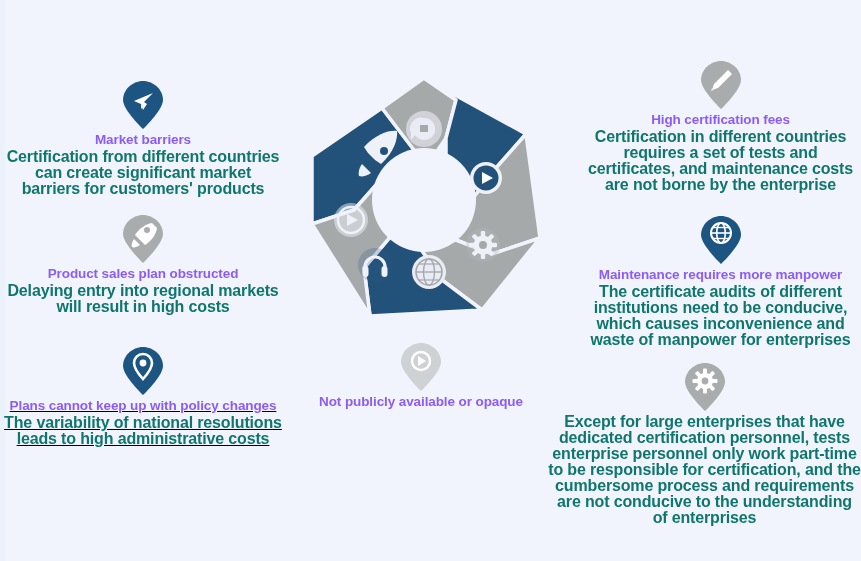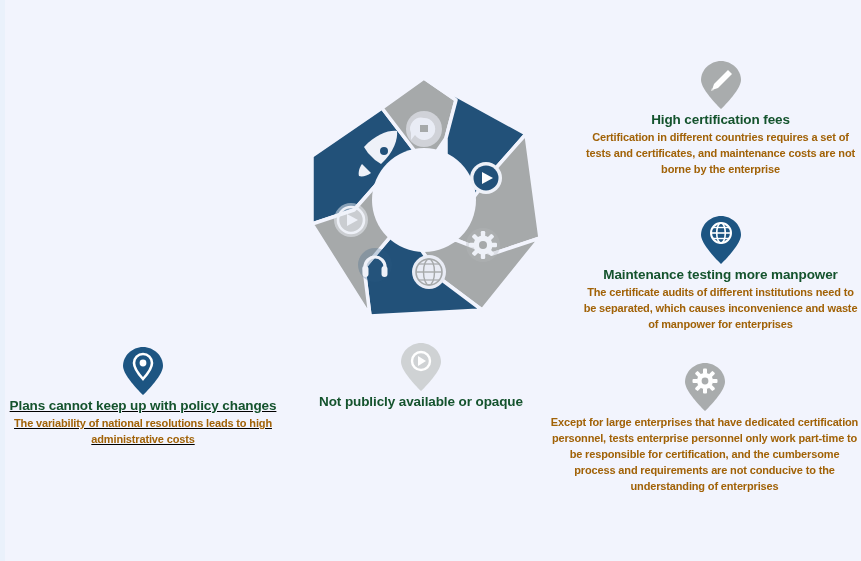--- a/index.html
+++ b/index.html
@@ -44,30 +44,30 @@
     margin-bottom: 2px;
   }
   .pin {
     position: relative;
     width: 42px;
     height: 50px;
   }
   .pin svg { display: block; width: 42px; height: 50px; }
 
   .item-title {
-    color: #14532d;
+    color: #8b5cf6;
     font-size: 13.5px;
     font-weight: bold;
     line-height: 15px;
     letter-spacing: -0.1px;
     margin-bottom: 2px;
   }
   .item-body {
-    color: #a16207;
-    font-size: 11px;
+    color: #0f766e;
+    font-size: 16px;
     font-weight: bold;
     line-height: 16px;
     letter-spacing: -0.15px;
   }
 
   
   .wheel {
     position: absolute;
     left: 296px;
     top: 72px;
@@ -156,21 +156,48 @@
       </g>
 
       <g>
         <path d="M68 75 c12 -13 25 -17 33 -16 c1 8 -3 21 -16 33 l-6 -4 l-7 -7 z" fill="#eef1f8"></path>
         <circle cx="88" cy="79" r="4" fill="#225179"></circle>
         <path d="M66 92 c-3 4 -4 9 -3 12 c3 1 8 0 12 -3 z" fill="#eef1f8"></path>
       </g>
     </svg>
   </div>
 
-
+  <div class="item" style="left:4px; top:78px; width:278px;">
+    <div class="pin-wrap">
+      <div class="pin">
+        <svg viewBox="0 0 42 50">
+          <path d="M21 1 C10 1 1 10 1 20 C1 30 21 49 21 49 C21 49 41 30 41 20 C41 10 32 1 21 1 Z" fill="#1d5582"></path>
+          <path d="M31 13 L12 21 L19 24 L21 30 L25 24 L22 22 Z" fill="#ffffff"></path>
+          <path d="M19 24 L19 29 L21.6 26.4 Z" fill="#e8eef5"></path>
+        </svg>
+      </div>
+    </div>
+    <div class="item-title">Market barriers</div>
+    <div class="item-body">Certification from different countries can create significant market barriers for customers' products</div>
+  </div>
+
+  <div class="item" style="left:4px; top:212px; width:278px;">
+    <div class="pin-wrap">
+      <div class="pin">
+        <svg viewBox="0 0 42 50">
+          <path d="M21 1 C10 1 1 10 1 20 C1 30 21 49 21 49 C21 49 41 30 41 20 C41 10 32 1 21 1 Z" fill="#a9acad"></path>
+          <path d="M30 9 c-7 1 -13 6 -17 12 l5 5 l5 5 c6 -4 11 -10 12 -17 z" fill="#ffffff"></path>
+          <circle cx="25" cy="16" r="3" fill="#a9acad"></circle>
+          <path d="M12 25 c-2 3 -3 6 -2 8 c2 1 5 0 8 -2 z" fill="#ffffff"></path>
+        </svg>
+      </div>
+    </div>
+    <div class="item-title">Product sales plan obstructed</div>
+    <div class="item-body">Delaying entry into regional markets will result in high costs</div>
+  </div>
 
   <div class="item" style="left:4px; top:344px; width:278px;text-decoration:underline;">
     <div class="pin-wrap">
       <div class="pin">
         <svg viewBox="0 0 42 50">
           <path d="M21 1 C10 1 1 10 1 20 C1 30 21 49 21 49 C21 49 41 30 41 20 C41 10 32 1 21 1 Z" fill="#1d5582"></path>
           <path d="M21 8 C16 8 12 12 12 17 C12 23 21 33 21 33 C21 33 30 23 30 17 C30 12 26 8 21 8 Z" fill="none" stroke="#ffffff" stroke-width="2.6"></path>
           <circle cx="21" cy="17" r="3.4" fill="#ffffff"></circle>
         </svg>
       </div>
@@ -212,22 +239,22 @@
         <svg viewBox="0 0 42 50">
           <path d="M21 1 C10 1 1 10 1 20 C1 30 21 49 21 49 C21 49 41 30 41 20 C41 10 32 1 21 1 Z" fill="#1d5582"></path>
           <circle cx="21" cy="18" r="10" fill="none" stroke="#ffffff" stroke-width="2"></circle>
           <ellipse cx="21" cy="18" rx="4.3" ry="10" fill="none" stroke="#ffffff" stroke-width="1.6"></ellipse>
           <line x1="11" y1="18" x2="31" y2="18" stroke="#ffffff" stroke-width="1.6"></line>
           <line x1="13" y1="12.5" x2="29" y2="12.5" stroke="#ffffff" stroke-width="1.4"></line>
           <line x1="13" y1="23.5" x2="29" y2="23.5" stroke="#ffffff" stroke-width="1.4"></line>
         </svg>
       </div>
     </div>
-    <div class="item-title">Maintenance testing more manpower</div>
-    <div class="item-body">The certificate audits of different institutions need to be separated, which causes inconvenience and waste of manpower for enterprises</div>
+    <div class="item-title">Maintenance requires more manpower</div>
+    <div class="item-body">The certificate audits of different institutions need to be conducive, which causes inconvenience and waste of manpower for enterprises</div>
   </div>
 
   <div class="item" style="left:548px; top:360px; width:313px;">
     <div class="pin-wrap">
       <div class="pin">
         <svg viewBox="0 0 42 50">
           <path d="M21 1 C10 1 1 10 1 20 C1 30 21 49 21 49 C21 49 41 30 41 20 C41 10 32 1 21 1 Z" fill="#a9acad"></path>
           <g transform="translate(21,19)" fill="#ffffff">
             <circle r="8"></circle>
             <rect x="-2" y="-12.5" width="4" height="5.5" rx="1"></rect>

